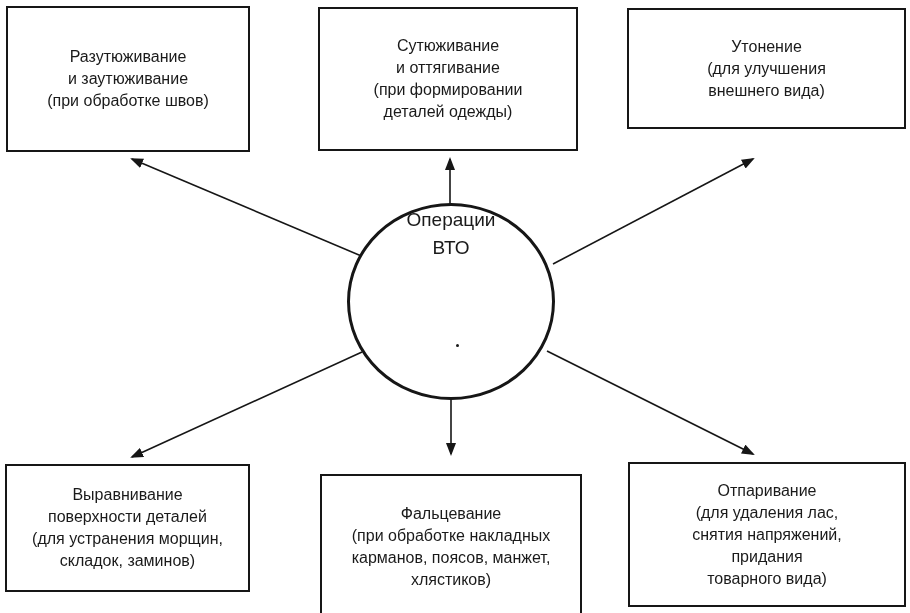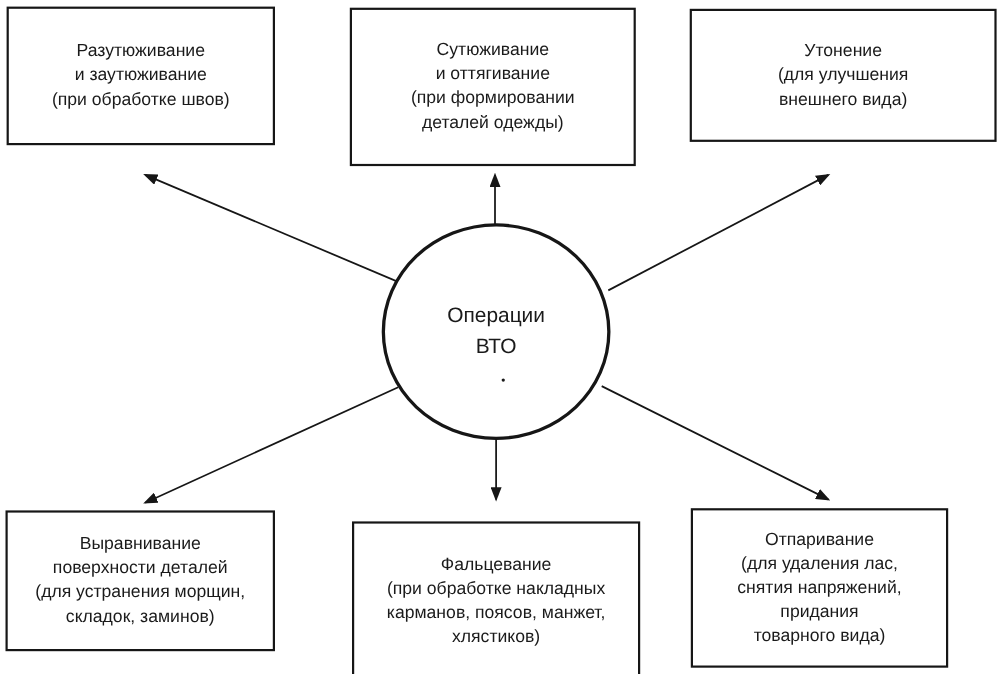--- a/index.html
+++ b/index.html
@@ -44,36 +44,35 @@
     position: absolute;
     left: 347px;
     top: 203px;
     width: 208px;
     height: 197px;
     box-sizing: border-box;
     border: 3px solid #161616;
     border-radius: 50%;
     background: #ffffff;
     display: flex;
-    align-items: center;
     justify-content: center;
     text-align: center;
   }
   .center-circle .node-text {
     white-space: pre-line;
     font-size: 19px;
     line-height: 28px;
     color: #1a1a1a;
   }
-  .box-top-left     { left: 6px;   top: 6px;   width: 244px; height: 126px; }
+  .box-top-left     { left: 6px;   top: 6px;   width: 244px; height: 146px; }
   .box-top-middle   { left: 318px; top: 7px;   width: 260px; height: 144px; }
   .box-top-right    { left: 627px; top: 8px;   width: 279px; height: 121px; }
   .box-bottom-left  { left: 5px;   top: 464px; width: 245px; height: 128px; }
   .box-bottom-middle{ left: 320px; top: 474px; width: 262px; height: 145px; }
-  .box-bottom-right { left: 628px; top: 462px; width: 234px; height: 145px; }
+  .box-bottom-right { left: 628px; top: 462px; width: 278px; height: 145px; }
   .ink-dot {
     position: absolute;
     left: 456px;
     top: 344px;
     width: 3px;
     height: 3px;
     background: #1a1a1a;
     border-radius: 50%;
   }
 </style>

